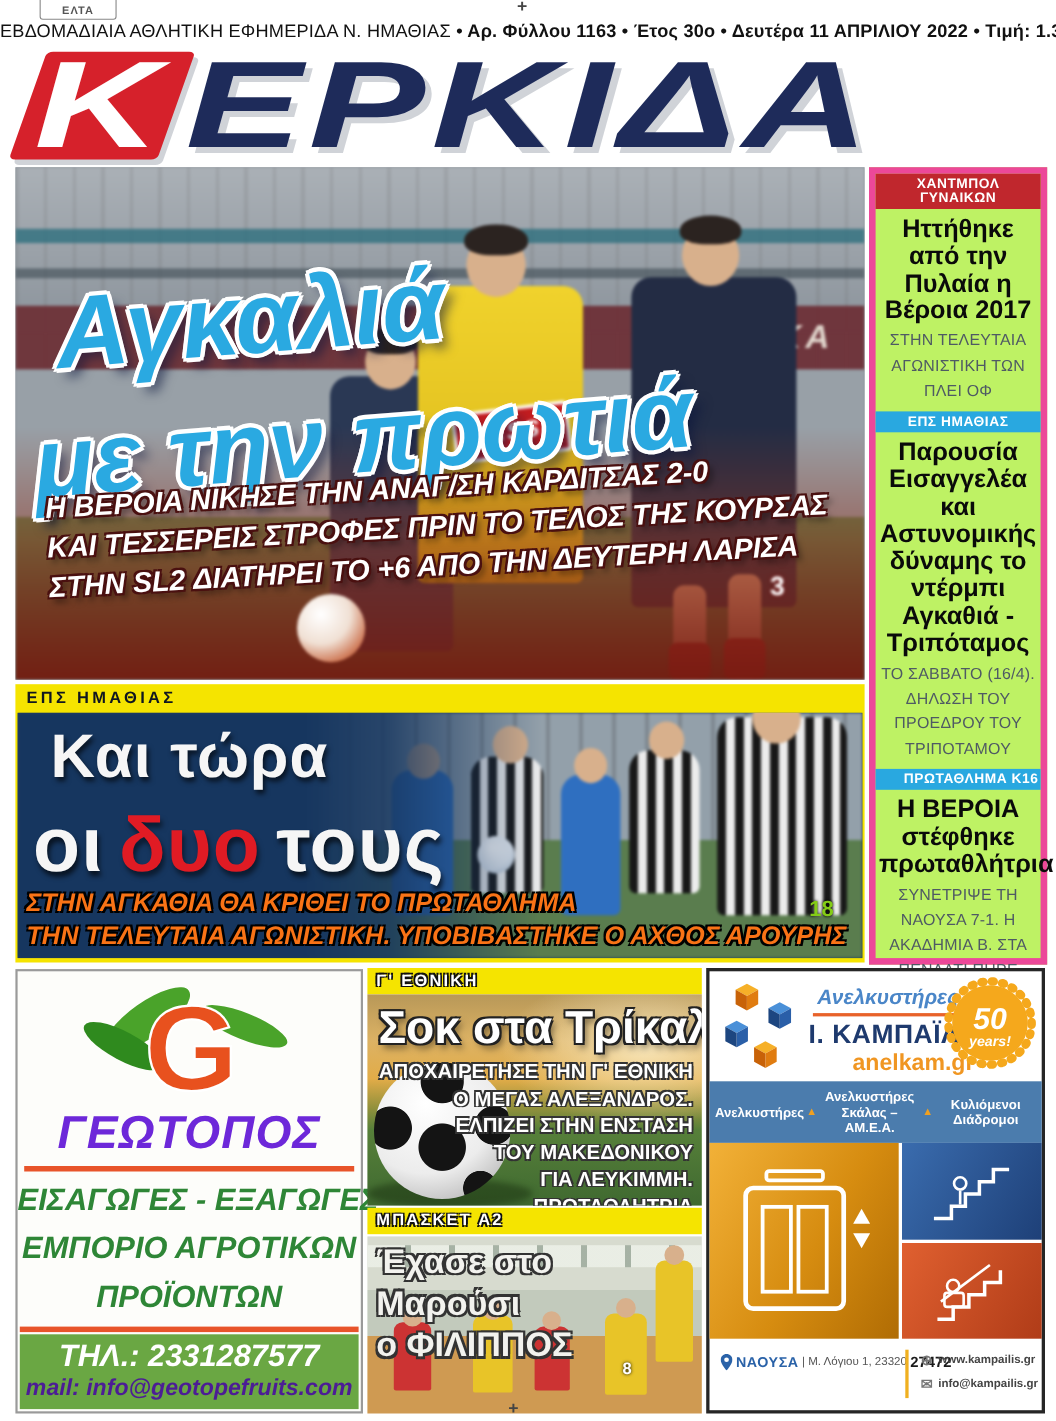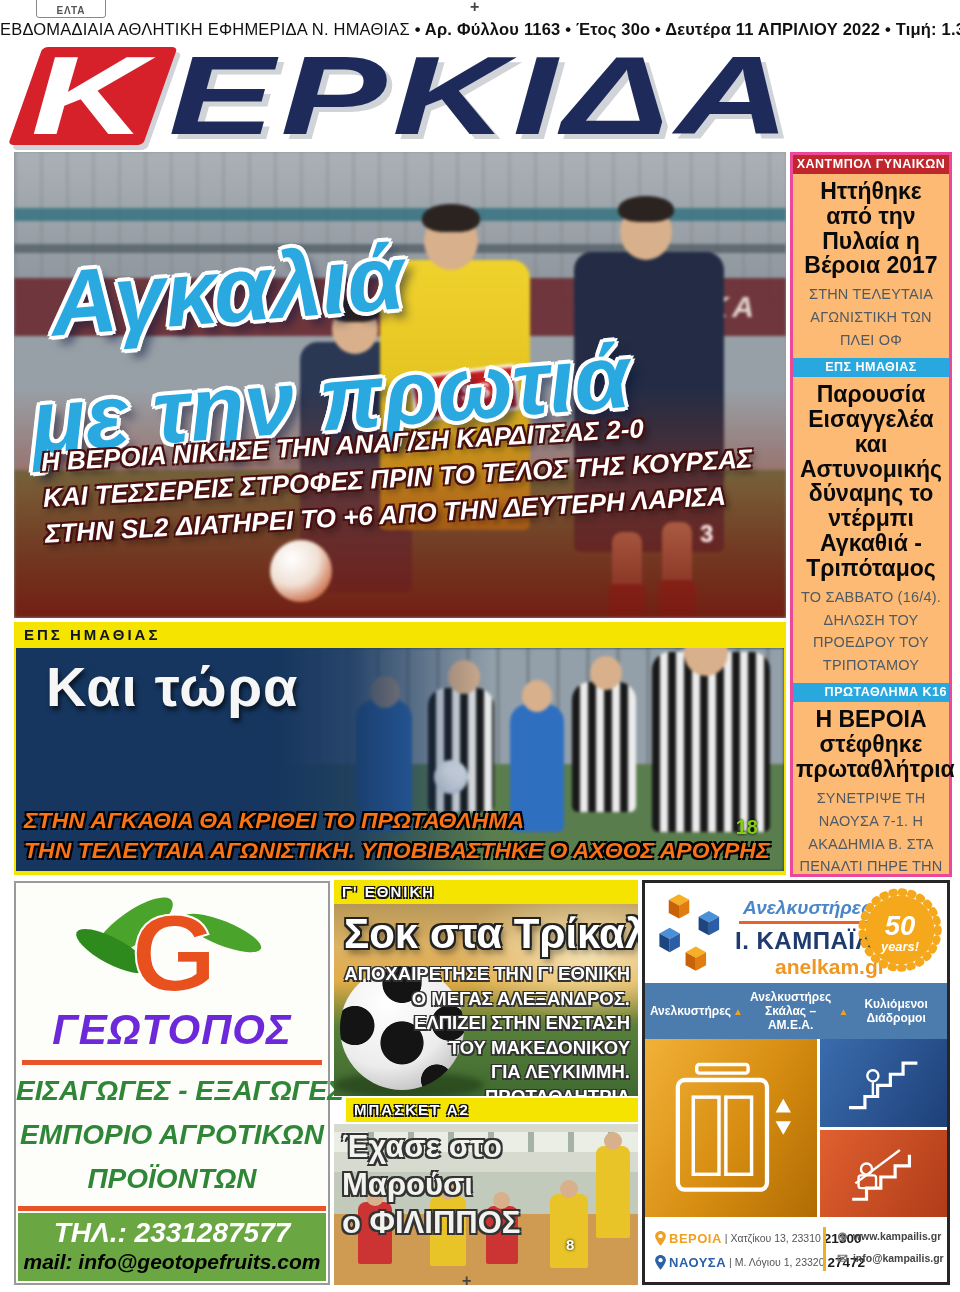--- a/index.html
+++ b/index.html
@@ -55,22 +55,22 @@
   .hl-cyan{position:absolute;color:#2aa9e1;font-weight:900;font-style:italic;white-space:nowrap;
      text-shadow:-3px -3px 0 #fff,3px -3px 0 #fff,-3px 3px 0 #fff,3px 3px 0 #fff,0 -4px 0 #fff,0 4px 0 #fff,
        -4px 0 0 #fff,4px 0 0 #fff,7px 9px 10px rgba(10,20,60,.55);}
   .hl1{left:36px;top:86px;font-size:92px;transform:rotate(-4.5deg);}
   .hl2{left:16px;top:196px;font-size:90px;transform:rotate(-4.5deg);}
   .subwrap{position:absolute;left:26px;top:292px;transform:rotate(-3.2deg);transform-origin:left top;}
   .subline{color:#fff;font-weight:800;font-style:italic;font-size:26px;line-height:36px;white-space:nowrap;
      text-shadow:2px 2px 0 #4a1010,-2px 2px 0 #4a1010,2px -2px 0 #4a1010,-2px -2px 0 #4a1010,4px 5px 6px rgba(0,0,0,.5);}
 
   
-  .sidebar{position:absolute;left:790px;top:152px;width:162px;height:725px;background:#fdba74;
-     border:3px solid #ec4899;box-sizing:border-box;text-align:center;}
+  .sidebar{position:absolute;left:790px;top:152px;width:162px;height:725px;background:#bef264;
+     border:6px solid #ec4899;box-sizing:border-box;text-align:center;}
   .sb-tag{color:#fff;font-weight:900;font-size:12.5px;letter-spacing:.5px;padding:3px 2px;line-height:13px;}
   .sb-tag.red{background:#c0272d;}
   .sb-tag.blue{background:#29a8e0;}
   .sb-tag.left{text-align:right;padding-left:8px;}
   .sb-head{color:#0a0a0a;font-weight:bold;font-size:23px;line-height:1.08;padding:5px 3px 2px;}
   .sb-det{color:#4f5a64;font-size:14.5px;line-height:1.58;padding:3px 4px 6px;letter-spacing:.2px;}
 
   
   .mid-story{position:absolute;left:14px;top:622px;width:772px;height:253px;background:#f5e400;
      box-sizing:border-box;}
@@ -103,21 +103,21 @@
 
   
   .ad-geo{position:absolute;left:14px;top:881px;width:316px;height:404px;background:#fdfdfa;
      border:2px solid #9a9a9a;box-sizing:border-box;text-align:center;}
   .geo-logo{position:relative;height:118px;margin-top:6px;}
   .geo-name{color:#6d28d9;font-weight:900;font-size:42px;letter-spacing:1px;line-height:46px;font-style:italic;}
   .geo-rule{height:5px;background:#e8542a;margin:7px 6px 4px;}
   .geo-line{color:#2e8636;font-weight:900;font-style:italic;font-size:28px;line-height:44px;white-space:nowrap;}
   .geo-band{position:absolute;left:2px;right:2px;bottom:2px;background:#6aa743;padding:4px 0 6px;}
   .geo-phone{color:#fff;font-weight:900;font-style:italic;font-size:28px;line-height:32px;}
-  .geo-mail{color:#000000;font-weight:800;font-style:italic;font-size:21px;line-height:26px;}
+  .geo-mail{color:#4c1d95;font-weight:800;font-style:italic;font-size:21px;line-height:26px;}
 
   
   .mid-col{position:absolute;left:334px;top:880px;width:304px;height:405px;}
   .scene{position:relative;overflow:hidden;}
   .sunset{height:192px;background:linear-gradient(180deg,#b89858 0,#dcb264 22%,#e2ac48 40%,#90903c 54%,#57803a 64%,#3f6930 100%);}
   .sun-glow{position:absolute;left:40%;top:-20px;width:260px;height:140px;border-radius:50%;
      background:radial-gradient(closest-side,rgba(255,244,210,.75),rgba(255,244,210,0));}
   .fball{position:absolute;left:6px;top:62px;width:124px;height:124px;border-radius:50%;
      background:
        radial-gradient(circle 20px at 50% 14%,#141414 96%,transparent),
@@ -256,20 +256,23 @@
         <div class="head" style="left:506px;top:32px;width:30px;height:32px;"></div>
         <div class="pl stripe" style="left:556px;top:34px;width:64px;height:130px;"></div>
         <div class="head" style="left:574px;top:8px;width:32px;height:34px;"></div>
         <div class="pl stripe" style="left:636px;top:4px;width:118px;height:180px;"></div>
         <div class="head" style="left:668px;top:-18px;width:44px;height:46px;"></div>
         <div class="ms-ball"></div>
         <div class="ms-navy"></div>
       </div>
       <div class="num18">18</div>
       <div class="mid-h1">Και τώρα</div>
+      <div class="mid-h2">
+        <span>οι</span><span class="red">δυο</span><span>τους</span>
+      </div>
       <div class="mid-cap">
         <div class="capline">ΣΤΗΝ ΑΓΚΑΘΙΑ ΘΑ ΚΡΙΘΕΙ ΤΟ ΠΡΩΤΑΘΛΗΜΑ</div>
         <div class="capline">ΤΗΝ ΤΕΛΕΥΤΑΙΑ ΑΓΩΝΙΣΤΙΚΗ. ΥΠΟΒΙΒΑΣΤΗΚΕ Ο ΑΧΘΟΣ ΑΡΟΥΡΗΣ</div>
       </div>
     </div>
   </div>
 
   <div class="ad-geo">
     <div class="geo-logo">
       <svg width="316" height="118" viewBox="0 0 316 118">
@@ -301,21 +304,21 @@
       <div class="sok-body">
         <div class="sok-line">ΑΠΟΧΑΙΡΕΤΗΣΕ ΤΗΝ Γ' ΕΘΝΙΚΗ</div>
         <div class="sok-line">Ο ΜΕΓΑΣ ΑΛΕΞΑΝΔΡΟΣ.</div>
         <div class="sok-line">ΕΛΠΙΖΕΙ ΣΤΗΝ ΕΝΣΤΑΣΗ</div>
         <div class="sok-line">ΤΟΥ ΜΑΚΕΔΟΝΙΚΟΥ</div>
         <div class="sok-line">ΓΙΑ ΛΕΥΚΙΜΜΗ.</div>
         <div class="sok-line">ΠΡΩΤΑΘΛΗΤΡΙΑ</div>
 
       </div>
     </div>
-    <div class="yellow-tag" style="margin-top:2px;margin-left:12px;">ΜΠΑΣΚΕΤ Α2</div>
+    <div class="yellow-tag" style="margin-top:2px;">ΜΠΑΣΚΕΤ Α2</div>
     <div class="scene court">
       <div class="windows"></div>
       <div class="pl" style="left:24px;top:78px;width:34px;height:62px;background:#cc3333;border-radius:8px 8px 2px 2px;"></div>
       <div class="head" style="left:32px;top:64px;width:18px;height:18px;"></div>
       <div class="pl" style="left:96px;top:72px;width:36px;height:70px;background:#e8c428;border-radius:8px 8px 2px 2px;"></div>
       <div class="head" style="left:105px;top:58px;width:18px;height:18px;"></div>
       <div class="pl" style="left:152px;top:82px;width:32px;height:58px;background:#cc3333;border-radius:8px 8px 2px 2px;"></div>
       <div class="head" style="left:159px;top:68px;width:17px;height:17px;"></div>
       <div class="pl" style="left:216px;top:70px;width:38px;height:74px;background:#e8c428;border-radius:8px 8px 2px 2px;"></div>
       <div class="head" style="left:226px;top:56px;width:18px;height:18px;"></div>
@@ -395,29 +398,20 @@
             <path d="M14 52 L70 10" stroke="#fff" stroke-width="3"></path>
             <circle cx="28" cy="34" r="7" fill="none" stroke="#fff" stroke-width="3"></circle>
             <rect x="18" y="42" width="22" height="16" rx="3" fill="none" stroke="#fff" stroke-width="3"></rect>
           </svg>
         </div>
       </div>
     </div>
     <div class="kam-foot">
       <div class="kf-row">
         <svg width="11" height="15" viewBox="0 0 10 14">
-          <path d="M5 0 C2.2 0 0 2.2 0 5 c0 3 5 9 5 9 s5 -6 5 -9 C10 2.2 7.8 0 5 0 z" fill="#f0a022"></path>
-          <circle cx="5" cy="4.8" r="2" fill="#fff"></circle>
-        </svg>
-        <span class="kf-city orange">ΒΕΡΟΙΑ</span>
-        <span class="kf-addr">| Χατζίκου 13, 23310</span>
-        <span class="kf-phone">21300</span>
-      </div>
-      <div class="kf-row">
-        <svg width="11" height="15" viewBox="0 0 10 14">
           <path d="M5 0 C2.2 0 0 2.2 0 5 c0 3 5 9 5 9 s5 -6 5 -9 C10 2.2 7.8 0 5 0 z" fill="#2a62a8"></path>
           <circle cx="5" cy="4.8" r="2" fill="#fff"></circle>
         </svg>
         <span class="kf-city blue">ΝΑΟΥΣΑ</span>
         <span class="kf-addr">| Μ. Λόγιου 1, 23320</span>
         <span class="kf-phone">27472</span>
       </div>
       <div class="kf-div"></div>
       <div class="kf-right">
         <div class="kf-web">

